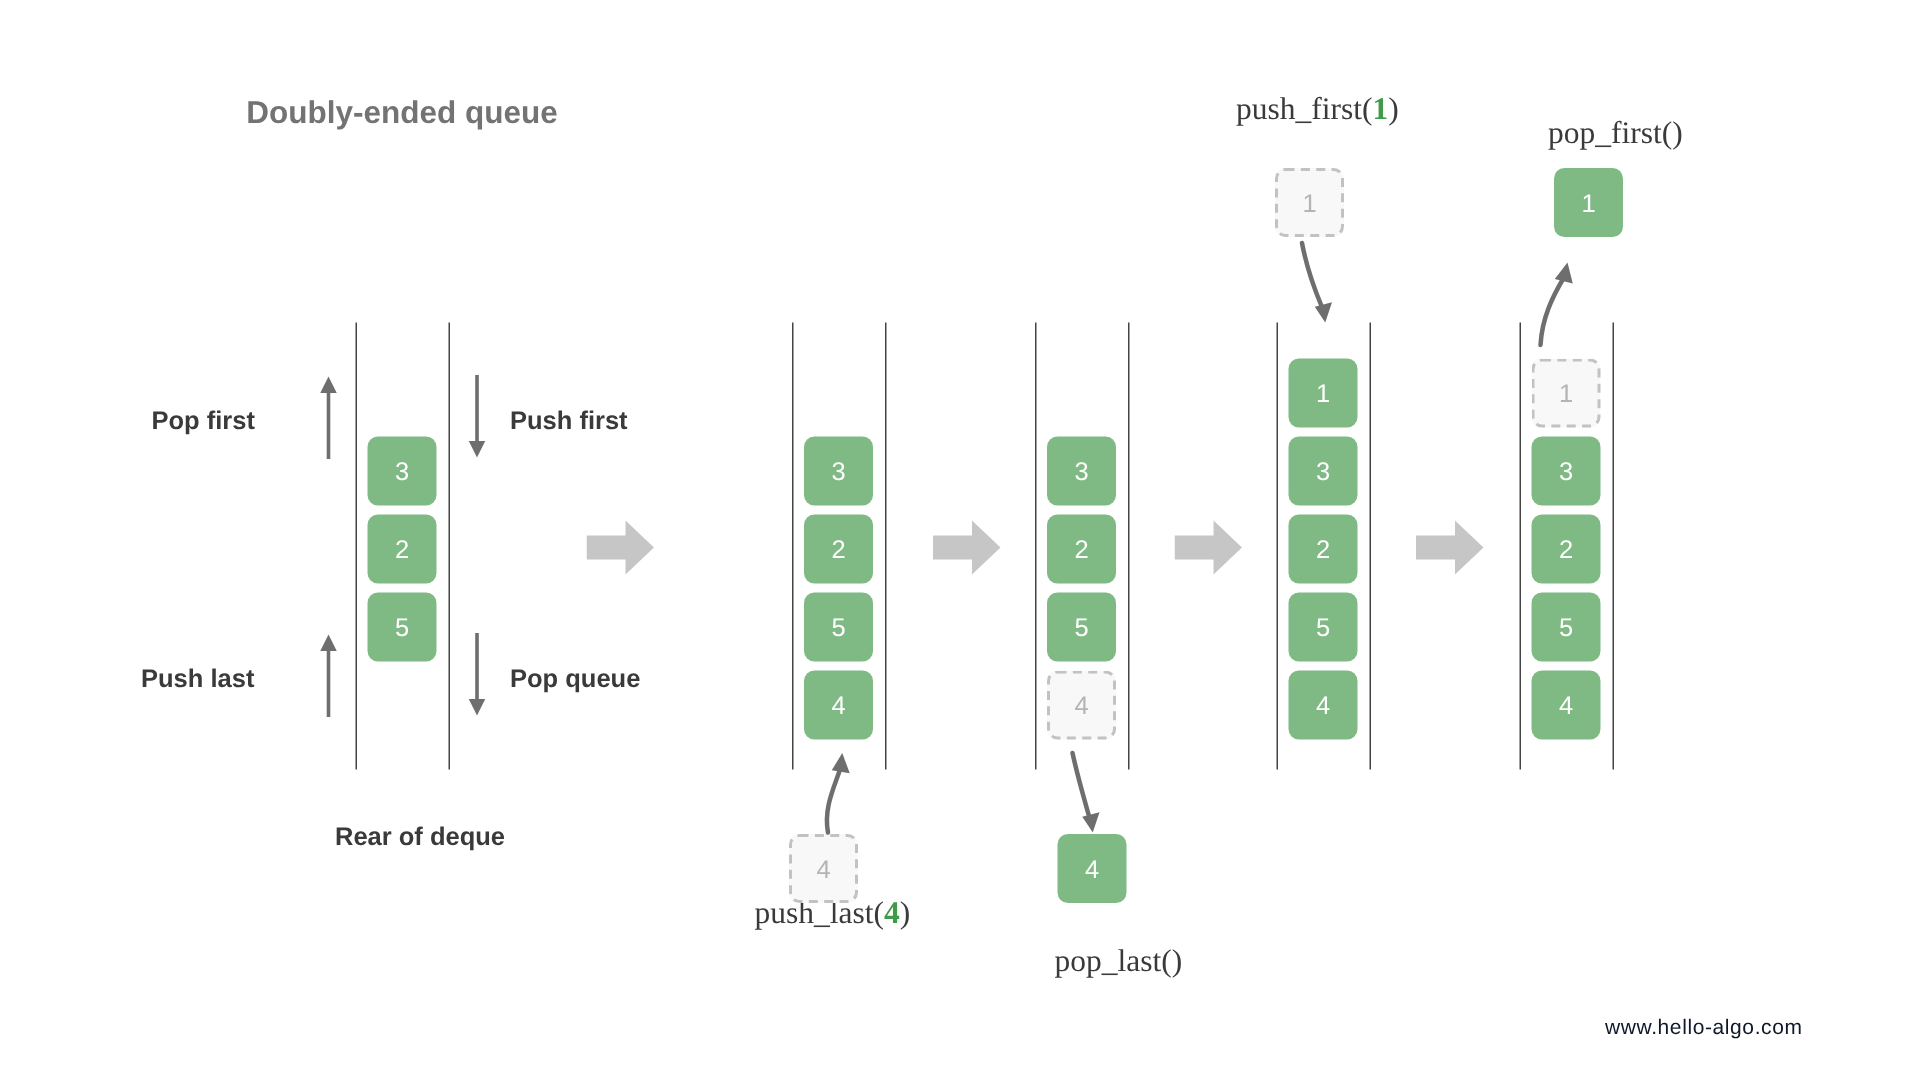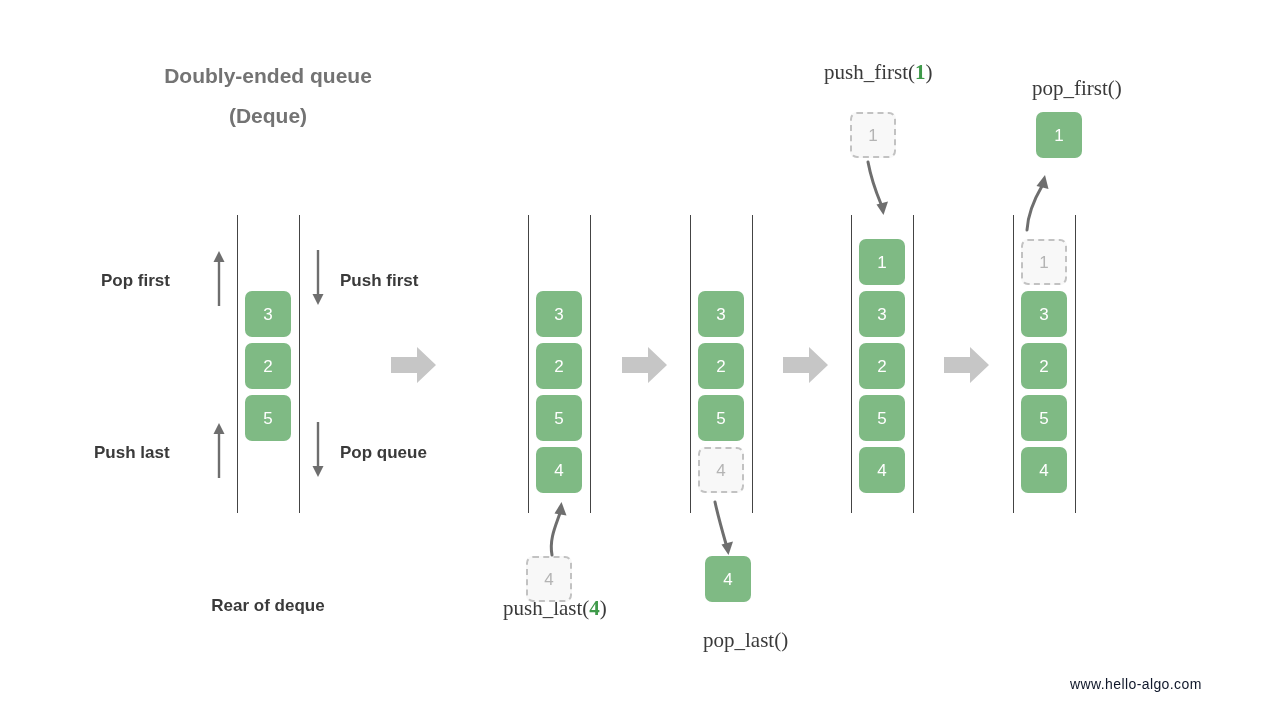--- a/index.html
+++ b/index.html
@@ -37,21 +37,21 @@
 
   .anchor-label {
     position: absolute;
     text-align: center;
     font-weight: bold;
     font-size: 17px;
     color: #3a3a3a;
     white-space: nowrap;
   }
   .front-label { left: 112px; top: 165px; width: 312px; }
-  .rear-label  { left: 112px; top: 548px; width: 312px; margin-top: 48px; }
+  .rear-label  { left: 124px; top: 548px; width: 312px; }
 
   .side-label {
     position: absolute;
     font-weight: bold;
     font-size: 17px;
     color: #3a3a3a;
     white-space: nowrap;
   }
   .lbl-pop-first  { left: 101px; top: 271px; }
   .lbl-push-last  { left: 94px;  top: 443px; }
@@ -133,21 +133,20 @@
   
   .curve-arrow { position: absolute; }
   .curve-arrow svg { display: block; overflow: visible; }
 </style>
 </head>
 <body>
 
 <div class="stage">
 
   <div class="title title-l1">Doubly-ended queue</div>
-  <div class="title title-l2">(Deque)</div>
 
   <div class="anchor-label rear-label">Rear of deque</div>
 
   <div class="side-label lbl-pop-first">Pop first</div>
   <div class="side-label lbl-push-first">Push first</div>
   <div class="side-label lbl-push-last">Push last</div>
   <div class="side-label lbl-pop-last">Pop queue</div>
 
   <div class="op-label op-push-first">
     <span>push_first(</span><span class="arg">1</span><span>)</span>

